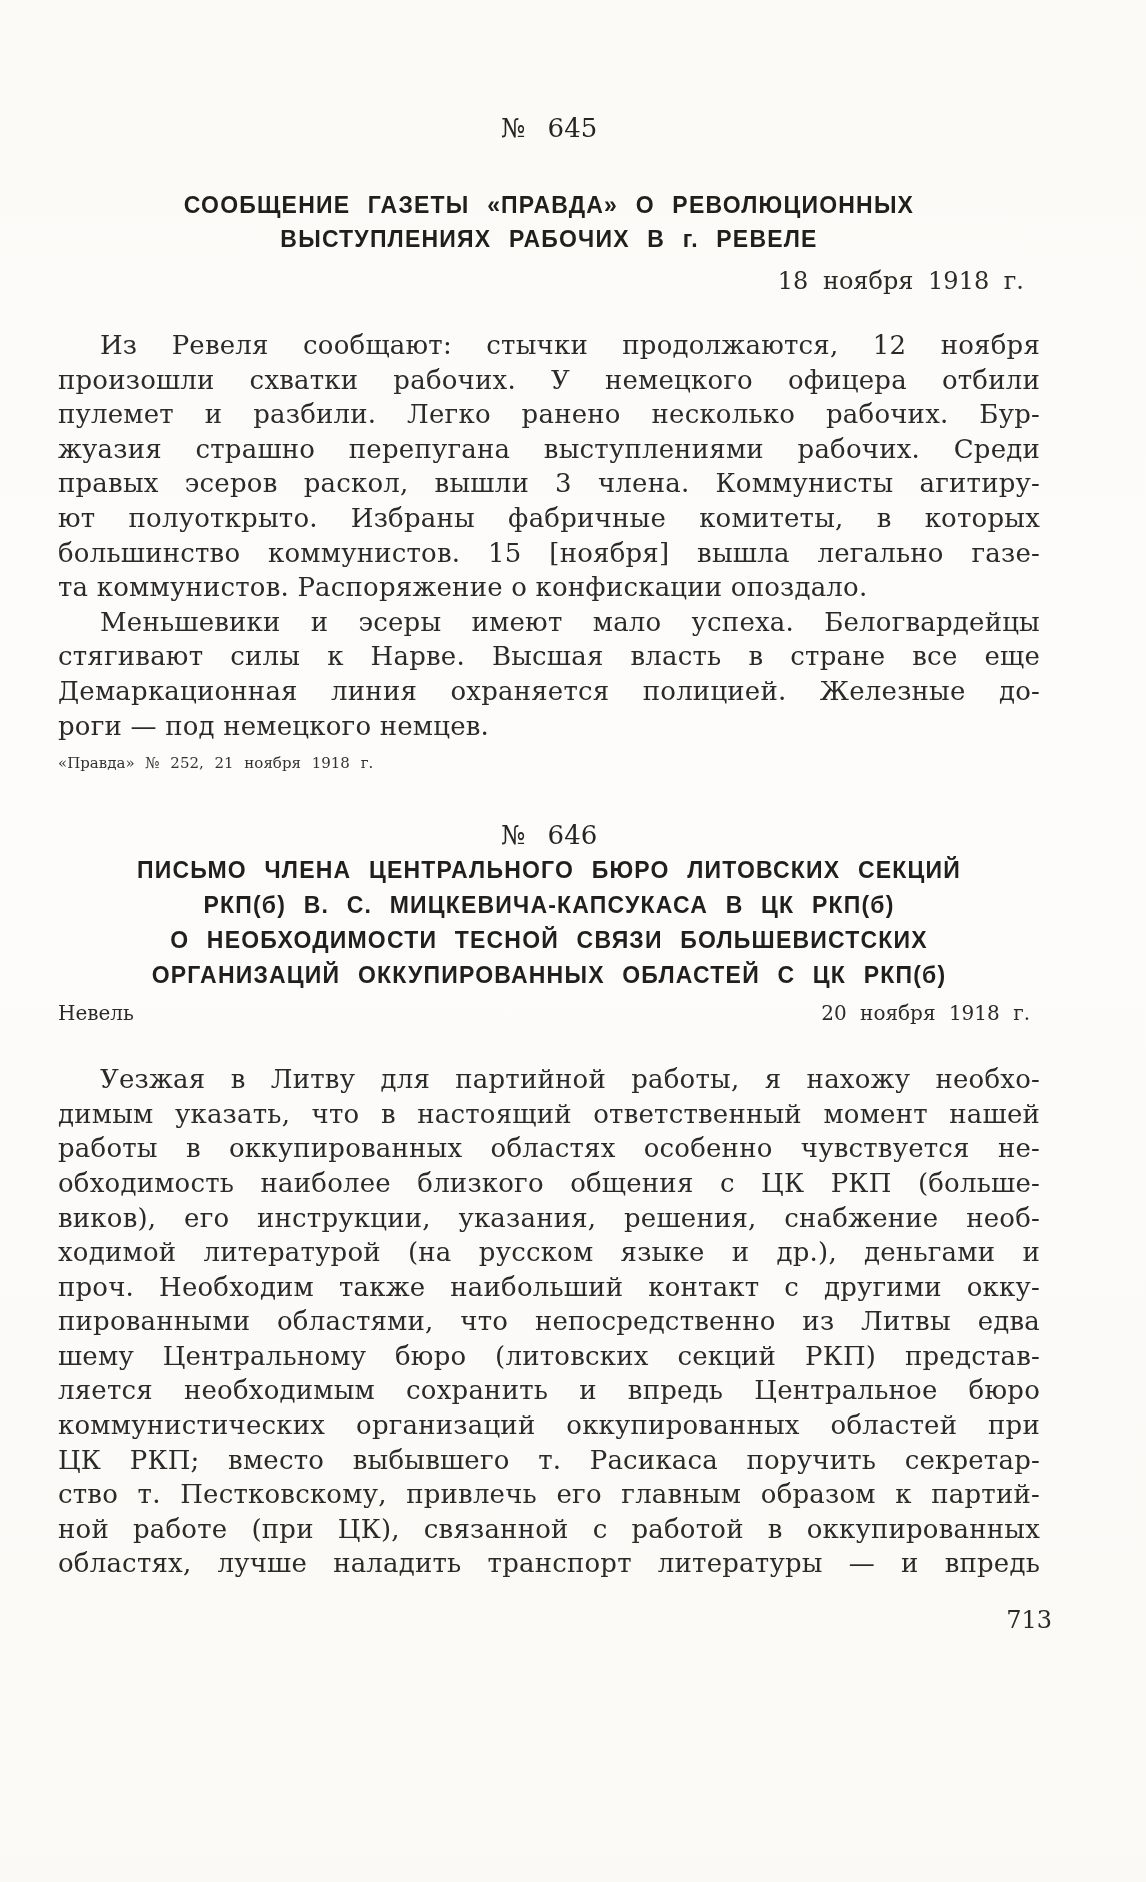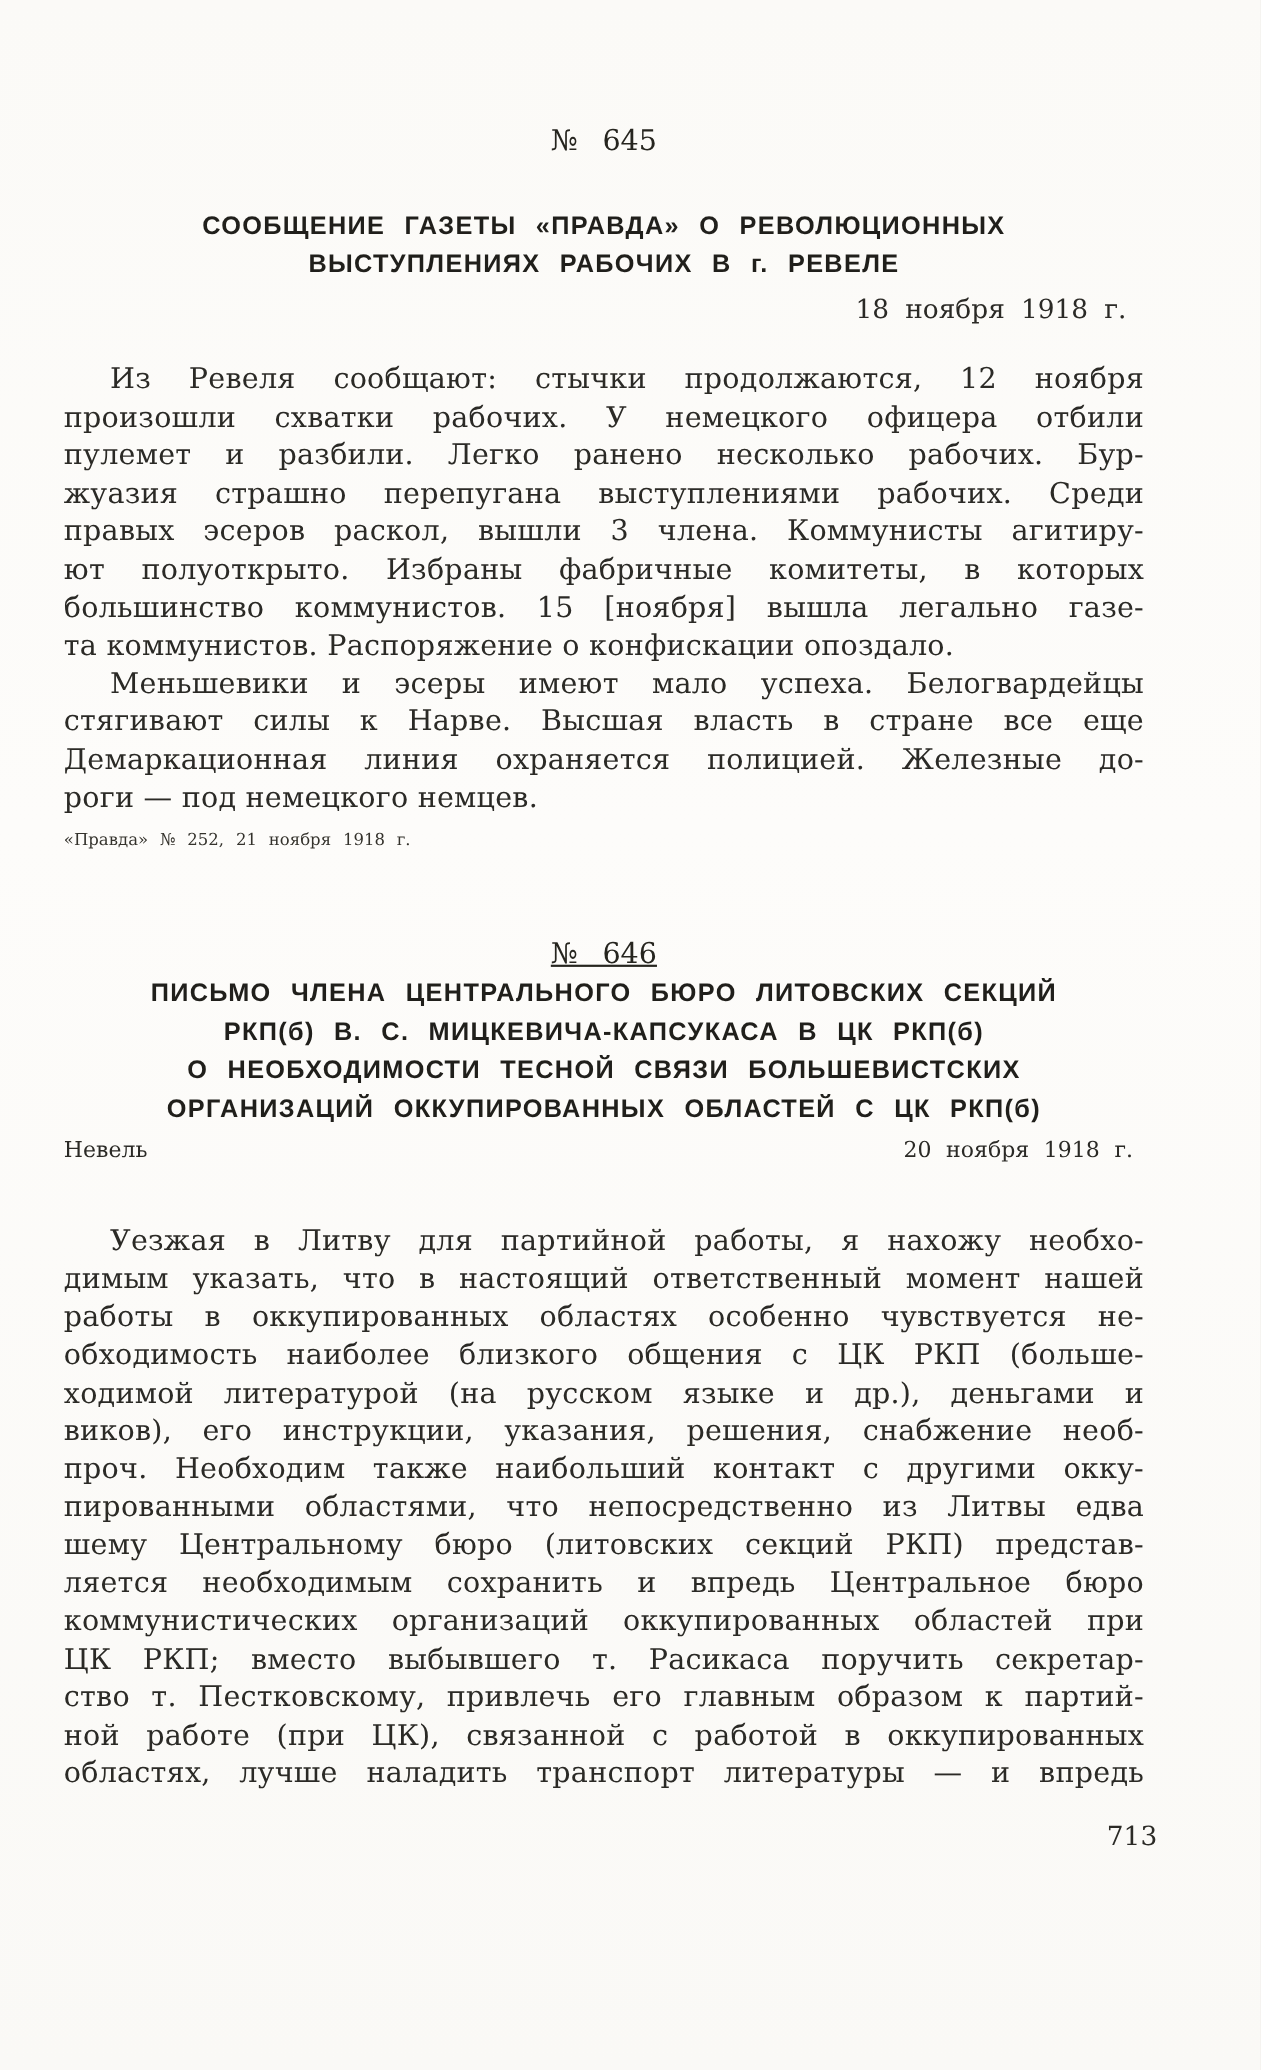--- a/index.html
+++ b/index.html
@@ -15,21 +15,21 @@
     color:#2b2a26;
     font-family:"DejaVu Serif", serif;
   }
   .doc-num {
     text-align:center;
     font-size:26px; line-height:36px;
     word-spacing:14px;
     color:#26251f;
   }
   #d645 .doc-num { margin-top:110px; }
-  #d646 .doc-num { margin-top:72px;text-decoration:underline; }
+  #d646 .doc-num { margin-top:40px; }
   .doc-title .tline {
     text-align:center;
     font-family:"Liberation Sans", sans-serif;
     font-weight:bold;
     font-size:23px;
     line-height:34px;
     letter-spacing:1.2px;
     word-spacing:10px;
     color:#201f1b;
   }
@@ -43,21 +43,21 @@
     padding-right:16px;
   }
   #d645 .doc-date { margin-top:8px; }
   .place-date {
     display:flex; justify-content:space-between; align-items:baseline;
     margin-top:3px;
     font-size:20px; line-height:34px;
   }
   .place-date .date { word-spacing:7px; padding-right:10px; }
   .doc-body { margin-top:30px; }
-  #d646 .doc-body { margin-top:49px; }
+  #d646 .doc-body { margin-top:32px; }
   .doc-body .line {
     font-size:26px;
     line-height:34.6px;
     text-align:justify;
     text-align-last:left;
     letter-spacing:0.2px;
     white-space:normal;
   }
   .doc-body .line.just { text-align-last:justify; }
   .doc-body .line.indent { text-indent:42px; }
@@ -114,22 +114,22 @@
       </div>
     <div class="place-date">
       <span class="place">Невель</span>
       <span class="date">20 ноября 1918 г.</span>
     </div>
     <div class="doc-body">
         <div class="line indent just">Уезжая в Литву для партийной работы, я нахожу необхо-</div>
         <div class="line just">димым указать, что в настоящий ответственный момент нашей</div>
         <div class="line just">работы в оккупированных областях особенно чувствуется не-</div>
         <div class="line just">обходимость наиболее близкого общения с ЦК РКП (больше-</div>
+        <div class="line just">виков), его инструкции, указания, решения, снабжение необ-</div>
         <div class="line just">ходимой литературой (на русском языке и др.), деньгами и</div>
-        <div class="line just">виков), его инструкции, указания, решения, снабжение необ-</div>
         <div class="line just">проч. Необходим также наибольший контакт с другими окку-</div>
         <div class="line just">пированными областями, что непосредственно из Литвы едва</div>
         <div class="line just">шему Центральному бюро (литовских секций РКП) представ-</div>
         <div class="line just">ляется необходимым сохранить и впредь Центральное бюро</div>
         <div class="line just">коммунистических организаций оккупированных областей при</div>
         <div class="line just">ЦК РКП; вместо выбывшего т. Расикаса поручить секретар-</div>
         <div class="line just">ство т. Пестковскому, привлечь его главным образом к партий-</div>
         <div class="line just">ной работе (при ЦК), связанной с работой в оккупированных</div>
         <div class="line just">областях, лучше наладить транспорт литературы — и впредь</div>
       </div>

